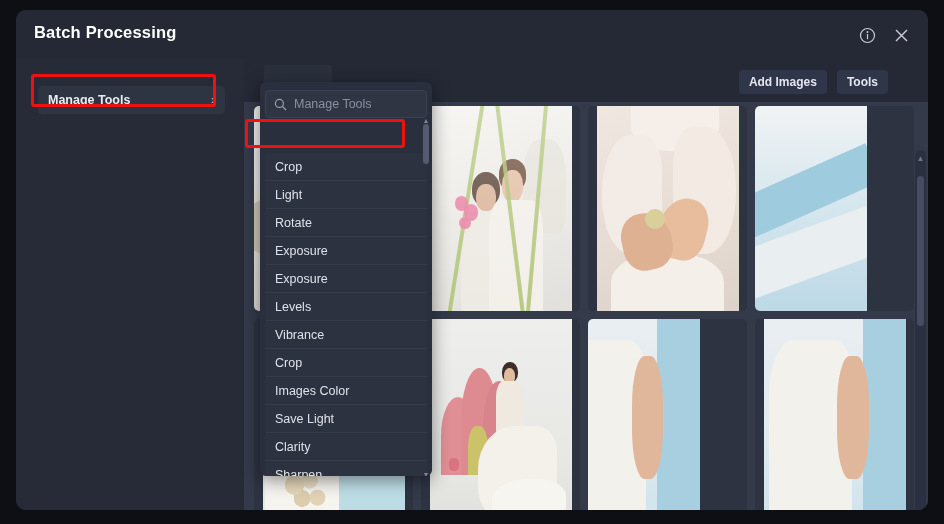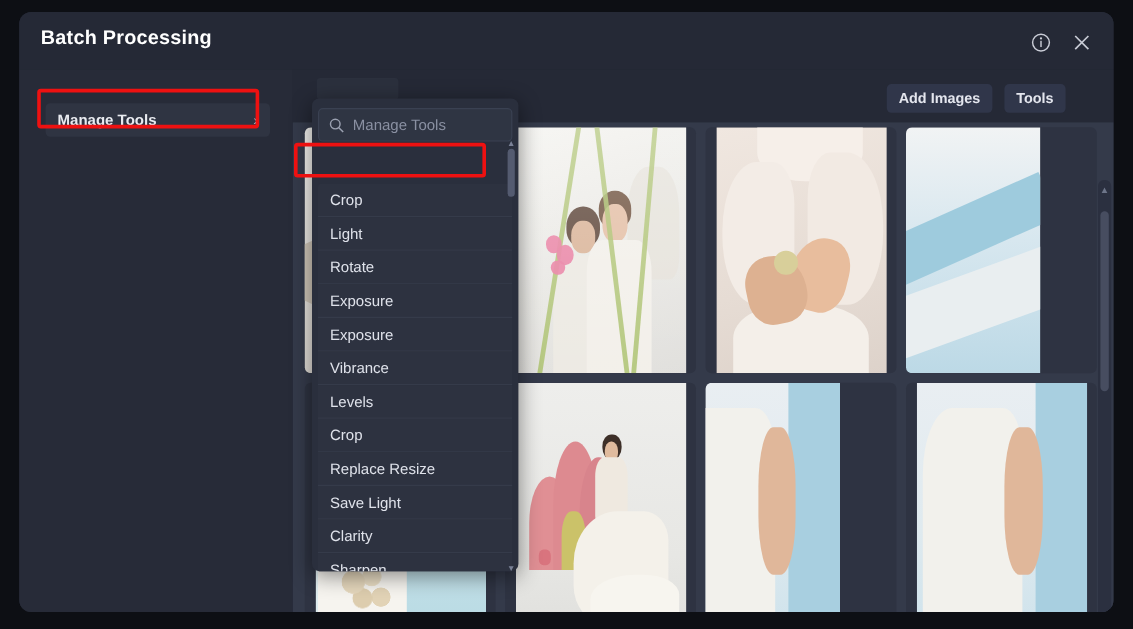--- a/index.html
+++ b/index.html
@@ -683,24 +683,24 @@
         <input type="text" placeholder="Manage Tools" style="">
 
       </div>
 
       <div class="tool-list">
         <div class="tool-item">Crop</div>
         <div class="tool-item">Light</div>
         <div class="tool-item">Rotate</div>
         <div class="tool-item">Exposure</div>
         <div class="tool-item">Exposure</div>
+        <div class="tool-item">Levels</div>
         <div class="tool-item">Vibrance</div>
-        <div class="tool-item">Levels</div>
         <div class="tool-item">Crop</div>
-        <div class="tool-item">Replace Resize</div>
+        <div class="tool-item">Images Color</div>
         <div class="tool-item">Save Light</div>
         <div class="tool-item">Clarity</div>
         <div class="tool-item">Sharpen</div>
       </div>
 
       <div class="tools-sb">
         <div class="arw up">▲</div>
         <div class="thumb"></div>
         <div class="arw dn">▼</div>
       </div>

